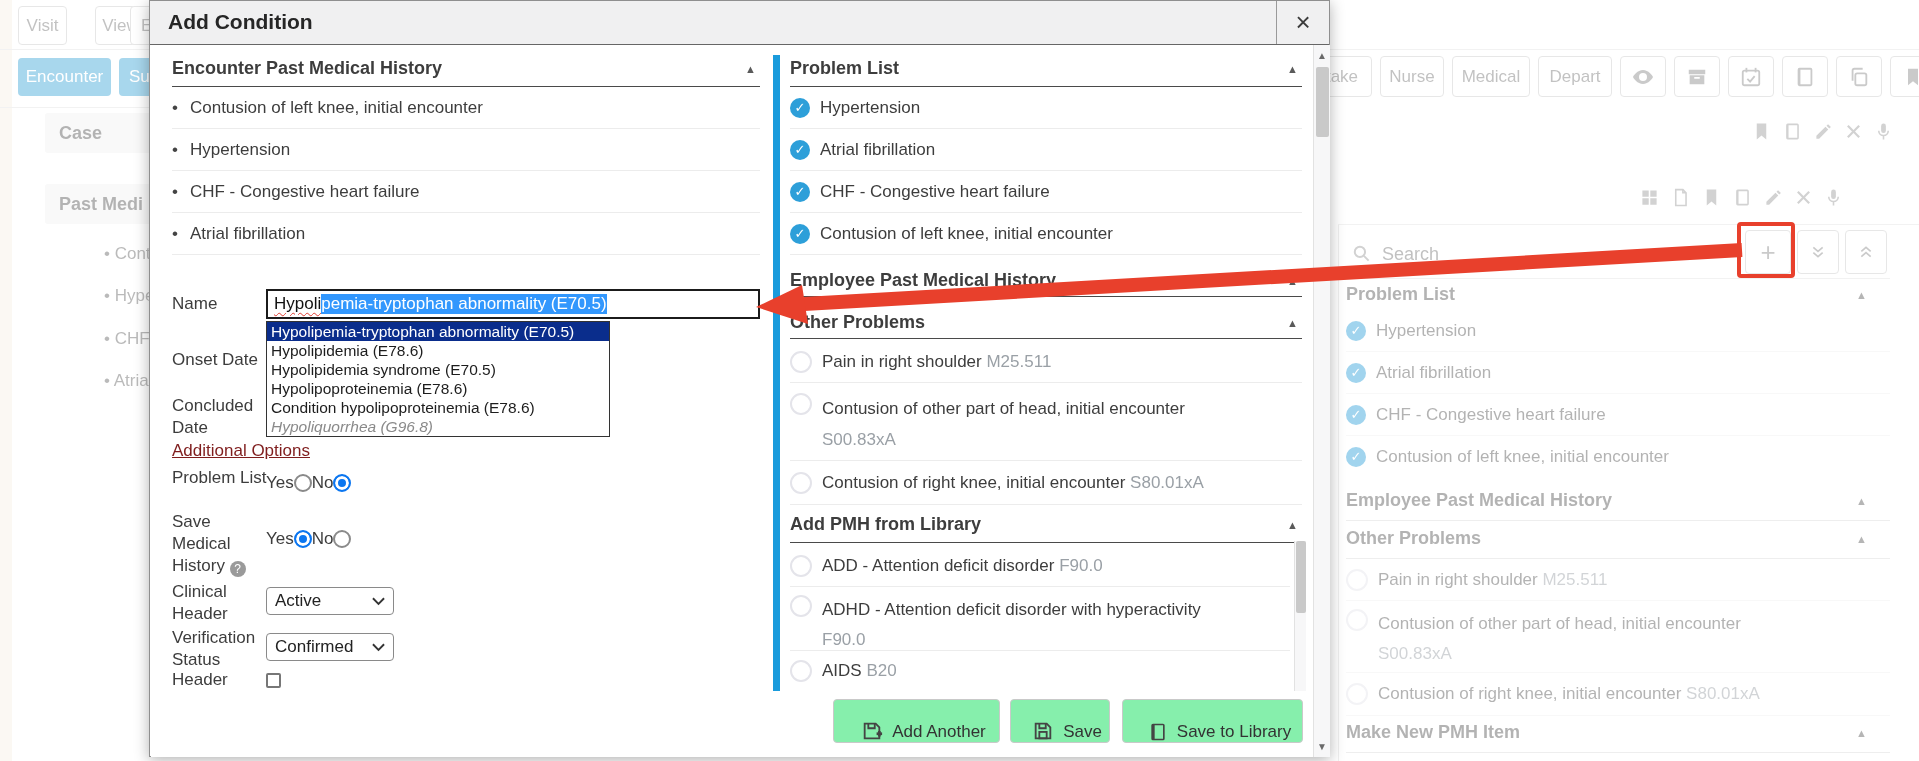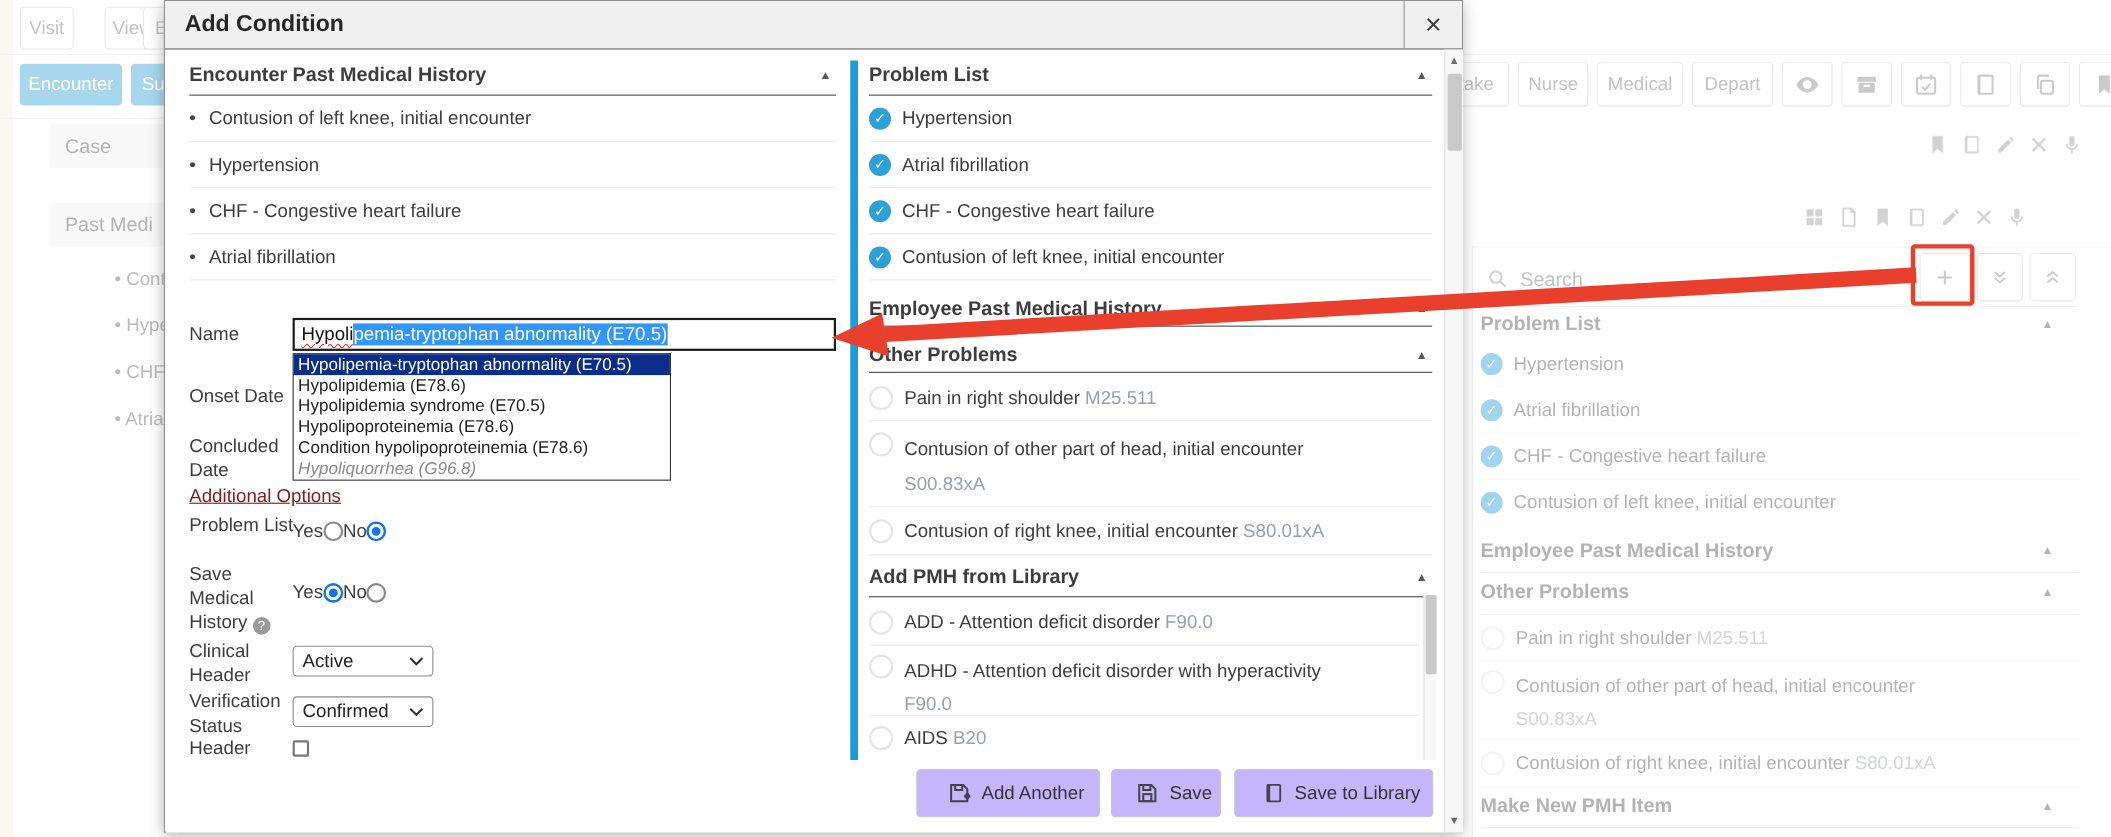--- a/index.html
+++ b/index.html
@@ -5,21 +5,21 @@
   html,body{margin:0;padding:0;}
   body{font-family:"Liberation Sans", sans-serif;}
   .page{position:relative;width:1919px;height:761px;background:#fff;overflow:hidden;}
   .abs{position:absolute;}
   .dim{opacity:.45;}
   
   .tabbtn{border:1px solid #c9c9c9;border-radius:4px;background:#fff;color:#777;
           font-size:17px;display:flex;align-items:center;justify-content:center;}
   .bluebtn{background:#3ea5d6;color:#fff;border-radius:4px;font-size:17px;
           display:flex;align-items:center;justify-content:center;}
-  .secbar{background:#f1f1f1;border-radius:3px;color:#555;font-weight:normal;font-size:18px;
+  .secbar{background:#f1f1f1;border-radius:3px;color:#555;font-weight:bold;font-size:18px;
           display:flex;align-items:center;padding-left:14px;}
   .hline{background:#e3e3e3;height:1px;}
   .vline{background:#dcdcdc;width:1px;}
   .icon{color:#6f6f6f;display:flex;align-items:center;justify-content:center;}
   .icon svg{display:block;}
   .caret{color:#5a5a5a;font-size:11px;}
   .bullet{color:#444;font-size:17px;}
   .itemtext{color:#3d3d3d;font-size:17px;}
   .code{color:#9aa0a6;}
   .checkcircle{width:20px;height:20px;border-radius:50%;background:#2d9fd9;color:#fff;
@@ -40,22 +40,22 @@
   .sectitle .caret{position:absolute;right:4px;top:8px;}
   .flabel{position:absolute;width:96px;font-size:17px;color:#3d3d3d;line-height:22px;}
   .radiorow{position:absolute;display:flex;align-items:center;font-size:17px;color:#3d3d3d;}
   .radio{width:18px;height:18px;border-radius:50%;border:2px solid #8a8a8a;box-sizing:border-box;background:#fff;}
   .radio.on{border:2px solid #0b76f0;background:#0b76f0;box-shadow:inset 0 0 0 3px #fff;}
   .selectbox{position:absolute;width:128px;height:28px;border:1px solid #8a8a8a;border-radius:4px;
       display:flex;align-items:center;justify-content:space-between;padding:0 8px;font-size:17px;color:#222;box-sizing:border-box;background:#fff;}
   .ddrow{height:19px;line-height:19px;font-size:15.5px;color:#1d1d1d;padding-left:4px;white-space:nowrap;}
   .ddrow.sel{background:#0a2d8c;color:#fff;}
   .ddrow.mut{color:#8a8a8a;font-style:italic;}
-  .footbtn{position:absolute;height:44px;border:1px solid #c9c9c9;border-radius:4px;background:#c4b5fd;
-      display:flex;align-items:center;justify-content:center;gap:9px;font-size:17px;color:#333;cursor:pointer;box-sizing:border-box;padding-left:14px;}
+  .footbtn{position:absolute;height:44px;border:1px solid #c9c9c9;border-radius:4px;background:#86efac;
+      display:flex;align-items:flex-end;justify-content:center;gap:9px;font-size:17px;color:#333;cursor:pointer;box-sizing:border-box;padding-left:14px;}
   .sb-track{background:#f7f7f8;border-left:1px solid #e2e2e2;box-sizing:border-box;}
   .sb-thumb{background:#c9c9c9;border-radius:2px;}
   .sb-arrow{color:#6a6a6a;font-size:10px;text-align:center;}
   .annot{z-index:30;}
 </style>
 </head>
 <body>
 
 <div class="page">
 

